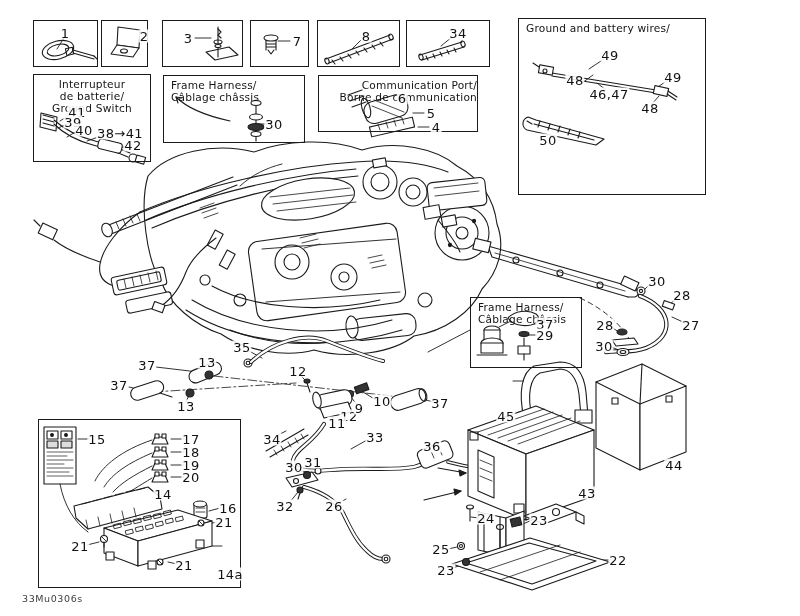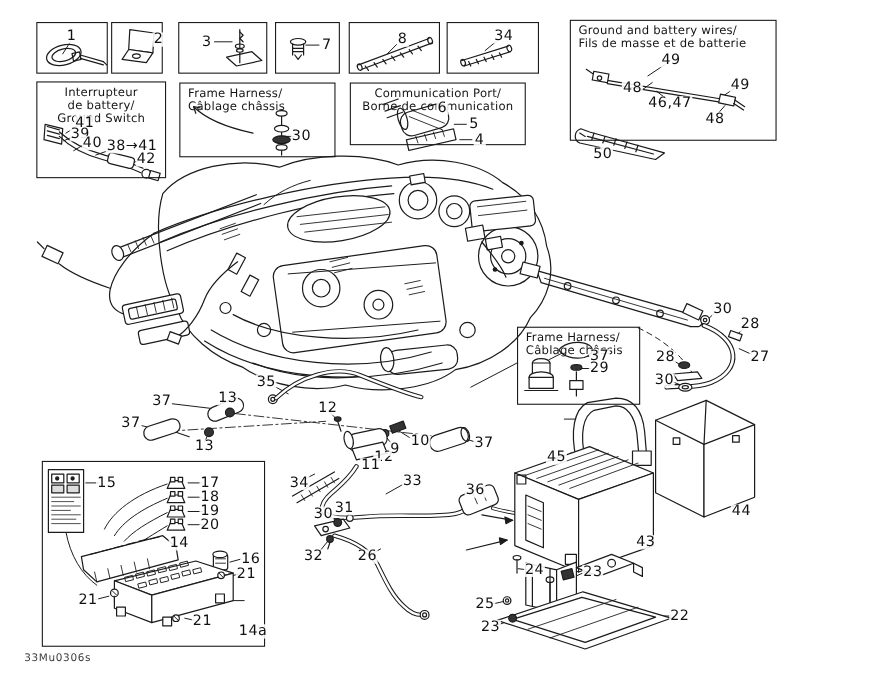--- a/index.html
+++ b/index.html
@@ -14,24 +14,24 @@
   .callout{position:absolute;transform:translate(-50%,-50%);font-size:13px;letter-spacing:.4px;
            color:#111;background:rgba(255,255,255,.88);padding:0 1px;line-height:1;white-space:nowrap;}
   .doc-code{position:absolute;left:22px;top:593px;font-size:9.5px;color:#3d3d3d;letter-spacing:.6px;z-index:3;}
   
   .b1{left:33px;top:20px;width:65px;height:47px;}
   .b2{left:101px;top:20px;width:47px;height:47px;}
   .b3{left:162px;top:20px;width:81px;height:47px;}
   .b4{left:250px;top:20px;width:59px;height:47px;}
   .b5{left:317px;top:20px;width:83px;height:47px;}
   .b6{left:406px;top:20px;width:84px;height:47px;}
-  .bg{left:518px;top:18px;width:188px;height:110px;}
+  .bg{left:518px;top:18px;width:188px;height:177px;}
   .brs{left:33px;top:74px;width:118px;height:88px;text-align:center;}
   .bfh{left:163px;top:75px;width:142px;height:68px;}
-  .bcp{left:318px;top:75px;width:160px;height:57px;}
+  .bcp{left:318px;top:75px;width:160px;height:57px;text-align:right;}
   .bfm{left:470px;top:297px;width:112px;height:71px;}
   .bfx{left:38px;top:419px;width:203px;height:169px;}
 </style>
 </head>
 <body>
 
 <div class="canvas">
 
   <svg class="art" width="800" height="616" viewBox="0 0 800 616" fill="none" stroke="#1b1b1b" stroke-width="1.1" stroke-linecap="round" stroke-linejoin="round">
 
@@ -446,26 +446,25 @@
 
   <div class="inset b1"></div>
   <div class="inset b2"></div>
   <div class="inset b3"></div>
   <div class="inset b4"></div>
   <div class="inset b5"></div>
   <div class="inset b6"></div>
 
   <div class="inset bg pad">
     <span class="inset-title">Ground and battery wires/</span>
-    <span class="inset-title">Fils de masse et de batterie</span>
   </div>
 
   <div class="inset brs ta-c">
     <span class="inset-title">Interrupteur</span>
-    <span class="inset-title">de battery/</span>
+    <span class="inset-title">de batterie/</span>
     <span class="inset-title">Ground Switch</span>
   </div>
 
   <div class="inset bfh pad">
     <span class="inset-title">Frame Harness/</span>
     <span class="inset-title">Câblage châssis</span>
   </div>
 
   <div class="inset bcp ta-c">
     <span class="inset-title">Communication Port/</span>

